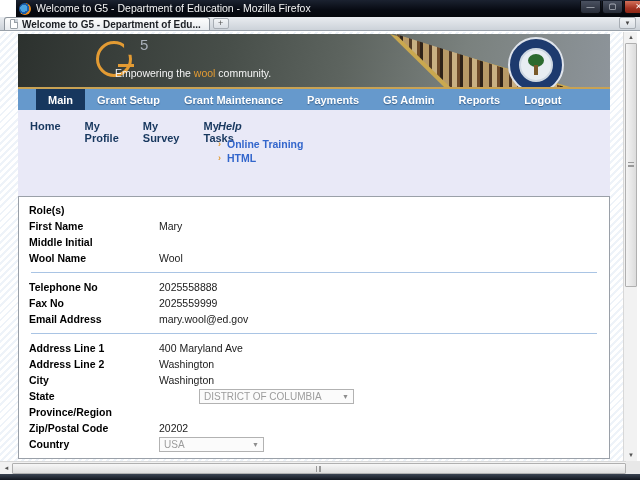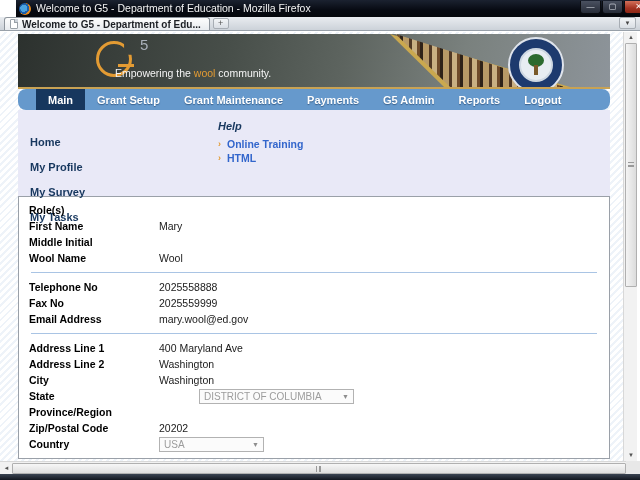--- a/index.html
+++ b/index.html
@@ -62,28 +62,28 @@
     background:#1d3a6e; border:2px solid #dfe4ec;
     display:flex; align-items:center; justify-content:center; }
   .seal-inner { width:34px; height:34px; border-radius:50%; background:#e8edf2;
     border:2px solid #cfd8e2; position:relative; }
   .seal-tree { position:absolute; left:7px; top:4px; width:16px; height:13px; border-radius:50%;
     background:#2c6b2f; }
   .seal-trunk { position:absolute; left:13px; top:15px; width:4px; height:10px; background:#7a5a2a; }
   .gold-line { height:2px; background:#c8a254; }
 
   
-  .nav { height:21px; background:#6699cc; display:flex; align-items:stretch; padding-left:18px;border-radius:8px; }
+  .nav { height:21px; background:#6699cc; display:flex; align-items:stretch; padding-left:18px; }
   .nav-item { display:flex; align-items:center; padding:0 12px; color:#fff; font-size:11px;
     font-weight:bold; text-decoration:none; text-shadow:0 1px 1px #3a618c; white-space:nowrap; }
   .nav-item.active { background:#17375e; text-shadow:none; }
 
   
   .submenu { height:86px; background:#e9e9f7; display:flex; padding:10px 0 0 12px; }
-  .sm-left { width:188px; display:flex; flex-direction:column; gap:13px;margin-top:16px; }
+  .sm-left { width:188px; display:flex; flex-direction:row; gap:24px; }
   .sm-link { color:#17375e; font-size:11px; font-weight:bold; text-decoration:none; }
   .sm-right { display:flex; flex-direction:column; }
   .sm-help { color:#17375e; font-size:11px; font-weight:bold; margin-bottom:6px;font-style:italic; }
   .sm-hlink { display:flex; align-items:center; gap:6px; margin-bottom:2px; text-decoration:none; }
   .sm-arrow { color:#e39b33; font-size:9px; font-weight:bold; }
   .sm-hlabel { color:#3366cc; font-size:10.5px; font-weight:bold; }
 
   
   .formbox { background:#fff; border:1px solid #9aa0a8; height:263px; padding:5px 10px 0 10px; overflow:hidden; }
   .frow { display:flex; align-items:center; height:16px; }

